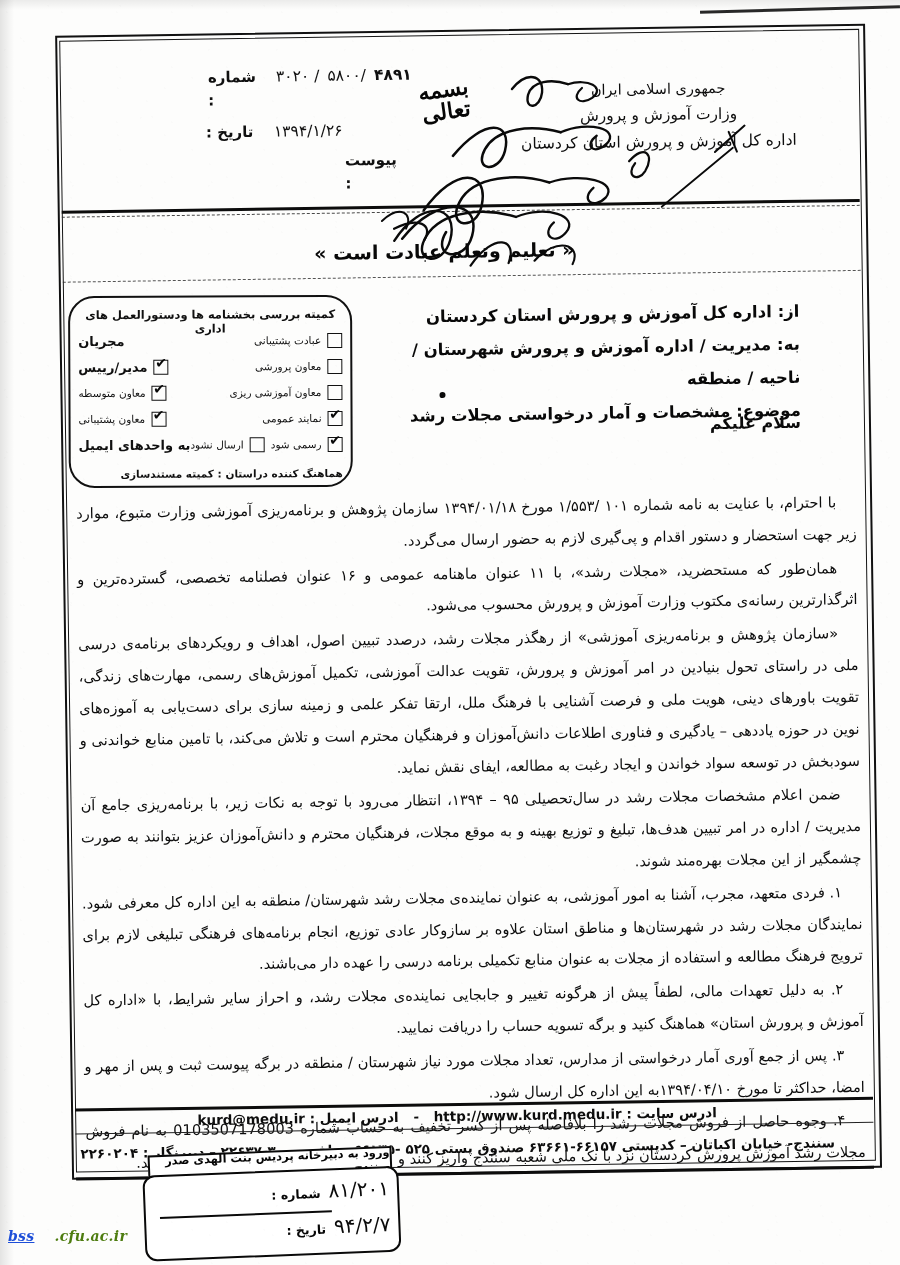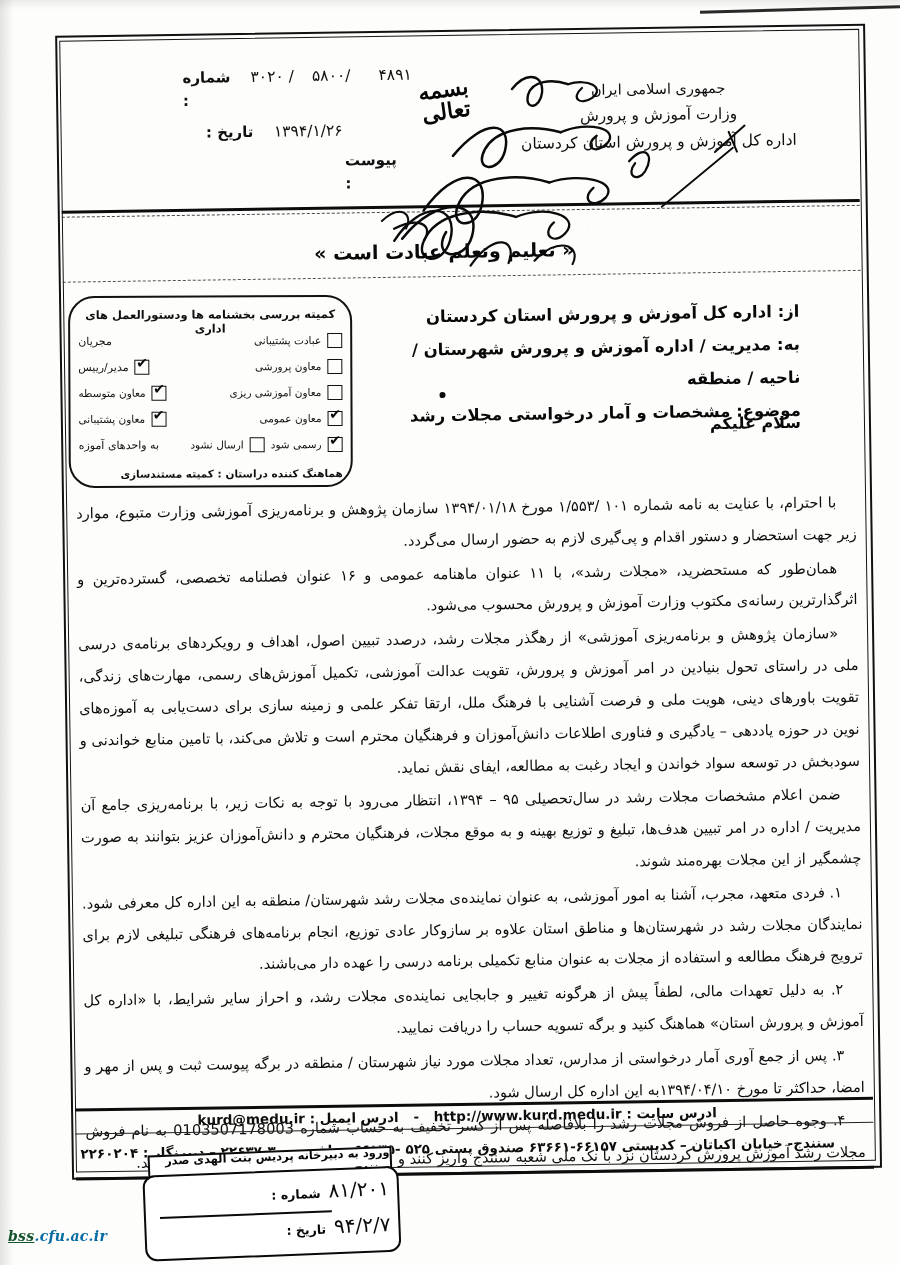--- a/index.html
+++ b/index.html
@@ -44,22 +44,22 @@
       border-top:1px solid #222;}
   .rule-foot3{position:absolute;left:68px;top:1172px;width:798px;height:0;
       border-top:3px solid #0c0c0c;}
 
   
   .hdr-fields{position:absolute;left:90px;top:62px;width:330px;
       font-size:14.5px;line-height:1.55;color:#101010;}
   .fld{display:flex;justify-content:flex-start;align-items:baseline;gap:10px;margin-bottom:7px;}
   .fld .lbl{font-weight:700;width:58px;text-align:left;font-size:15px;}
   .fld .val{font-size:15.5px;letter-spacing:1px;white-space:nowrap;}
-  .fld .val .a{margin-left:18px;}
-  .fld .val .b{margin-left:28px;}
+  .fld .val .a{margin-left:8px;}
+  .fld .val .b{margin-left:8px;font-weight:bold;}
 
   
   .letterhead{position:absolute;right:96px;top:80px;text-align:center;
       font-size:15px;line-height:1.72;color:#0e0e0e;}
   .letterhead .l1{font-size:14.5px;}
   .letterhead .l2{font-size:15.5px;}
   .letterhead .l3{font-size:15.5px;}
 
   
   .basmala{position:absolute;right:400px;top:78px;width:95px;text-align:center;
@@ -74,21 +74,21 @@
   .panel{position:absolute;left:72px;top:292px;width:280px;height:188px;
       border:2.5px solid #111;border-radius:26px;background:transparent;
       transform:rotate(.6deg);}
   .panel-title{position:absolute;left:0;right:0;top:10px;text-align:center;
       font-size:11.5px;font-weight:700;color:#101010;}
   .panel-grid{position:absolute;left:8px;right:8px;top:30px;bottom:6px;}
   .pg-row{display:flex;justify-content:space-between;align-items:center;height:26px;}
   .cell{display:flex;align-items:center;gap:6px;}
   .cell.r{justify-content:flex-end;}
   .cell .nm{font-size:10.5px;color:#101010;white-space:nowrap;}
-  .cell .nm.big{font-size:11px;font-weight:400;}
+  .cell .nm.big{font-size:13px;font-weight:700;}
   .cb{width:13px;height:13px;border:1.6px solid #111;position:relative;flex:none;
       background:transparent;}
   .cb.on::after{content:"✔";position:absolute;left:0;right:0;top:-5px;
       font-size:14px;line-height:1;color:#080808;text-align:center;font-weight:700;}
   .panel-foot{position:absolute;left:0;right:8px;bottom:6px;text-align:right;
       font-size:10.5px;font-weight:700;color:#101010;}
 
   
   .addr{position:absolute;right:96px;top:300px;width:430px;text-align:right;
       font-size:16.5px;font-weight:700;line-height:2.0;color:#090909;}
@@ -121,22 +121,22 @@
   .stamp-row .k{font-size:12.5px;font-weight:700;color:#070707;width:54px;text-align:right;}
   .stamp-row .v{font-size:20px;color:#0a0a0a;letter-spacing:2px;
       font-family:"DejaVu Serif","Liberation Serif",serif;}
   .stamp-line{position:absolute;left:14px;top:40px;width:172px;height:0;
       border-top:2px solid #0a0a0a;}
 
   
   .wm{position:absolute;left:8px;top:1228px;font-size:14px;font-weight:700;
       font-style:italic;font-family:"DejaVu Serif","Liberation Serif",serif;
       letter-spacing:.3px;direction:ltr;z-index:40;}
-  .wm .d{color:#14532d;text-decoration:underline;}
-  .wm .o{color:#0369a1;}
+  .wm .d{color:#1d4ed8;text-decoration:underline;}
+  .wm .o{color:#4d7c0f;padding-left:20px;}
 
   
   .ink{position:absolute;color:#0a0a0a;font-family:"DejaVu Serif","Liberation Serif",serif;
       pointer-events:none;}
   .ink svg{display:block;overflow:visible;}
   .ink path,.ink line{fill:none;stroke:#0a0a0a;stroke-linecap:round;stroke-linejoin:round;}
 
   
   .edge-l{position:absolute;left:0;top:0;width:14px;height:1265px;
       background:linear-gradient(90deg,rgba(0,0,0,.10),rgba(0,0,0,0));}
@@ -216,37 +216,37 @@
           </div>
           <div class="cell r">
             <span class="cb on"></span>
             <span class="nm">معاون متوسطه</span>
           </div>
         </div>
 
         <div class="pg-row">
           <div class="cell">
             <span class="cb on"></span>
-            <span class="nm">معاون عمومی</span>
+            <span class="nm">نمایند عمومی</span>
           </div>
           <div class="cell r">
             <span class="cb on"></span>
             <span class="nm">معاون پشتیبانی</span>
           </div>
         </div>
 
         <div class="pg-row">
           <div class="cell">
             <span class="cb on"></span>
             <span class="nm">رسمی شود</span>
             <span class="cb"></span>
             <span class="nm">ارسال نشود</span>
           </div>
           <div class="cell r">
-            <span class="nm big">به واحدهای آموزه</span>
+            <span class="nm big">به واحدهای ایمیل</span>
           </div>
         </div>
 
       </div>
       <div class="panel-foot">هماهنگ کننده دراستان : کمیته مستندسازی</div>
     </div>
 
     <div class="addr">
       <div>از: اداره کل آموزش و پرورش استان کردستان</div>
       <div>به: مدیریت / اداره آموزش و پرورش شهرستان / ناحیه / منطقه</div>

